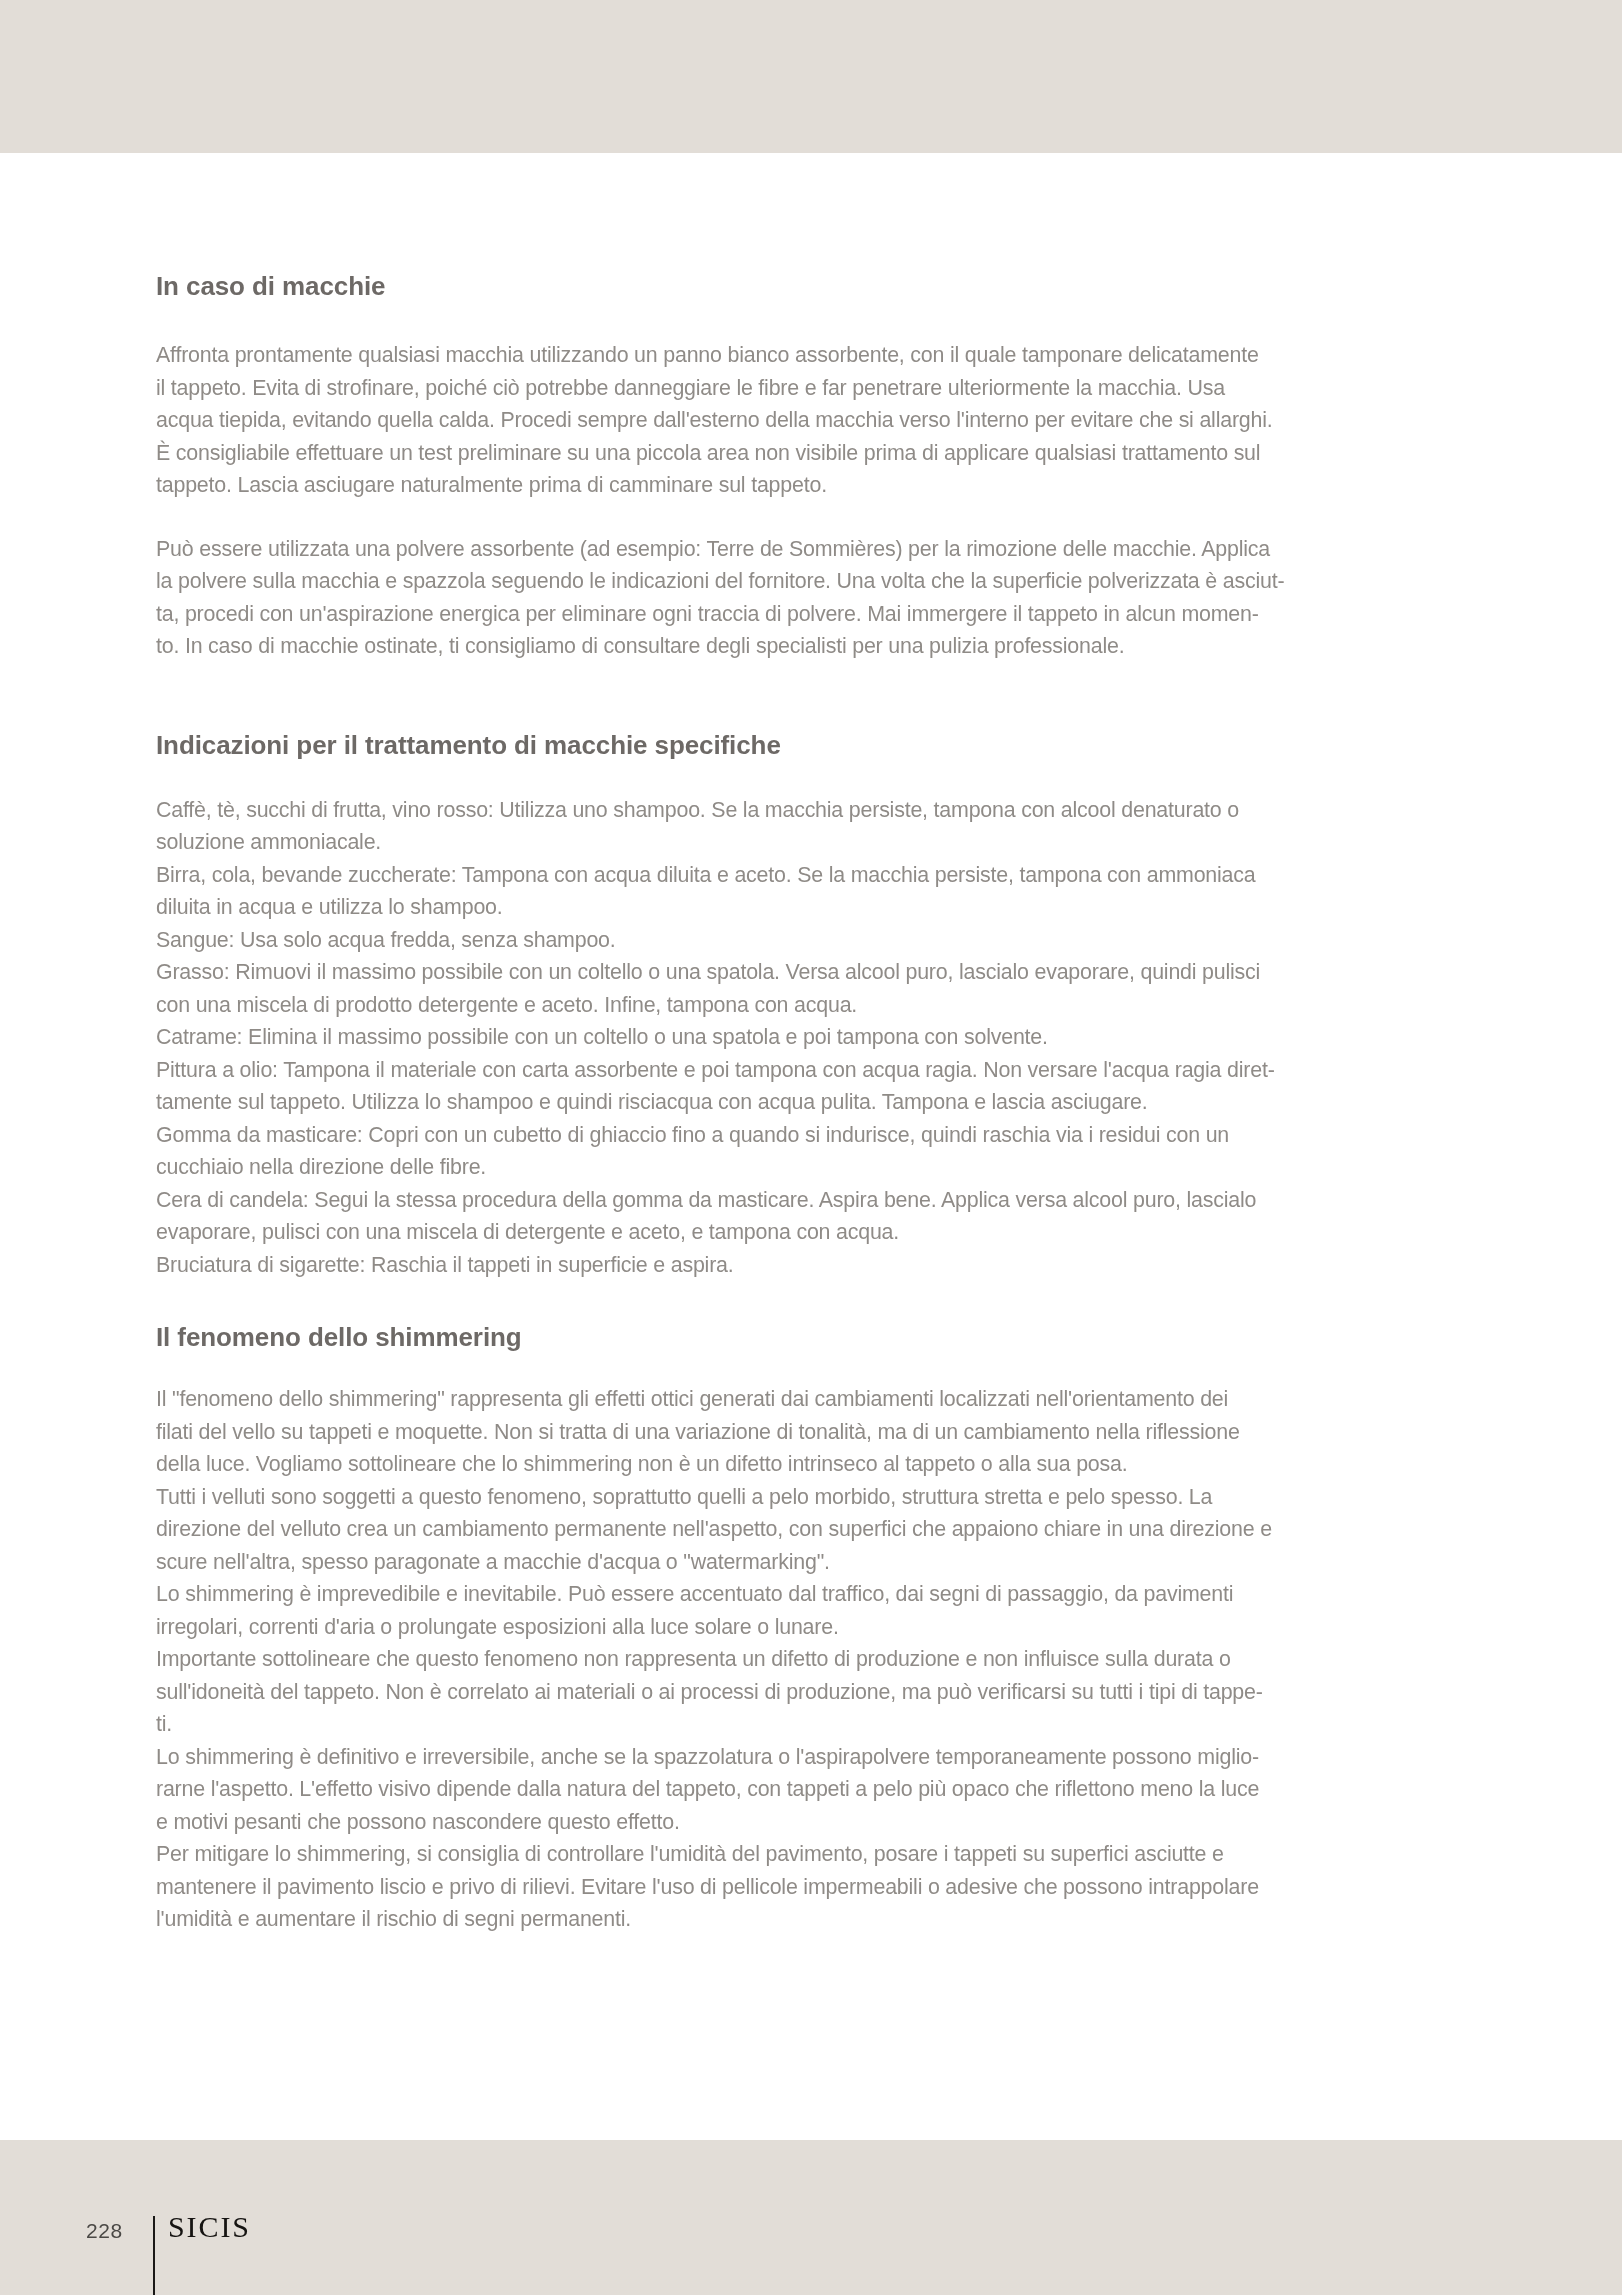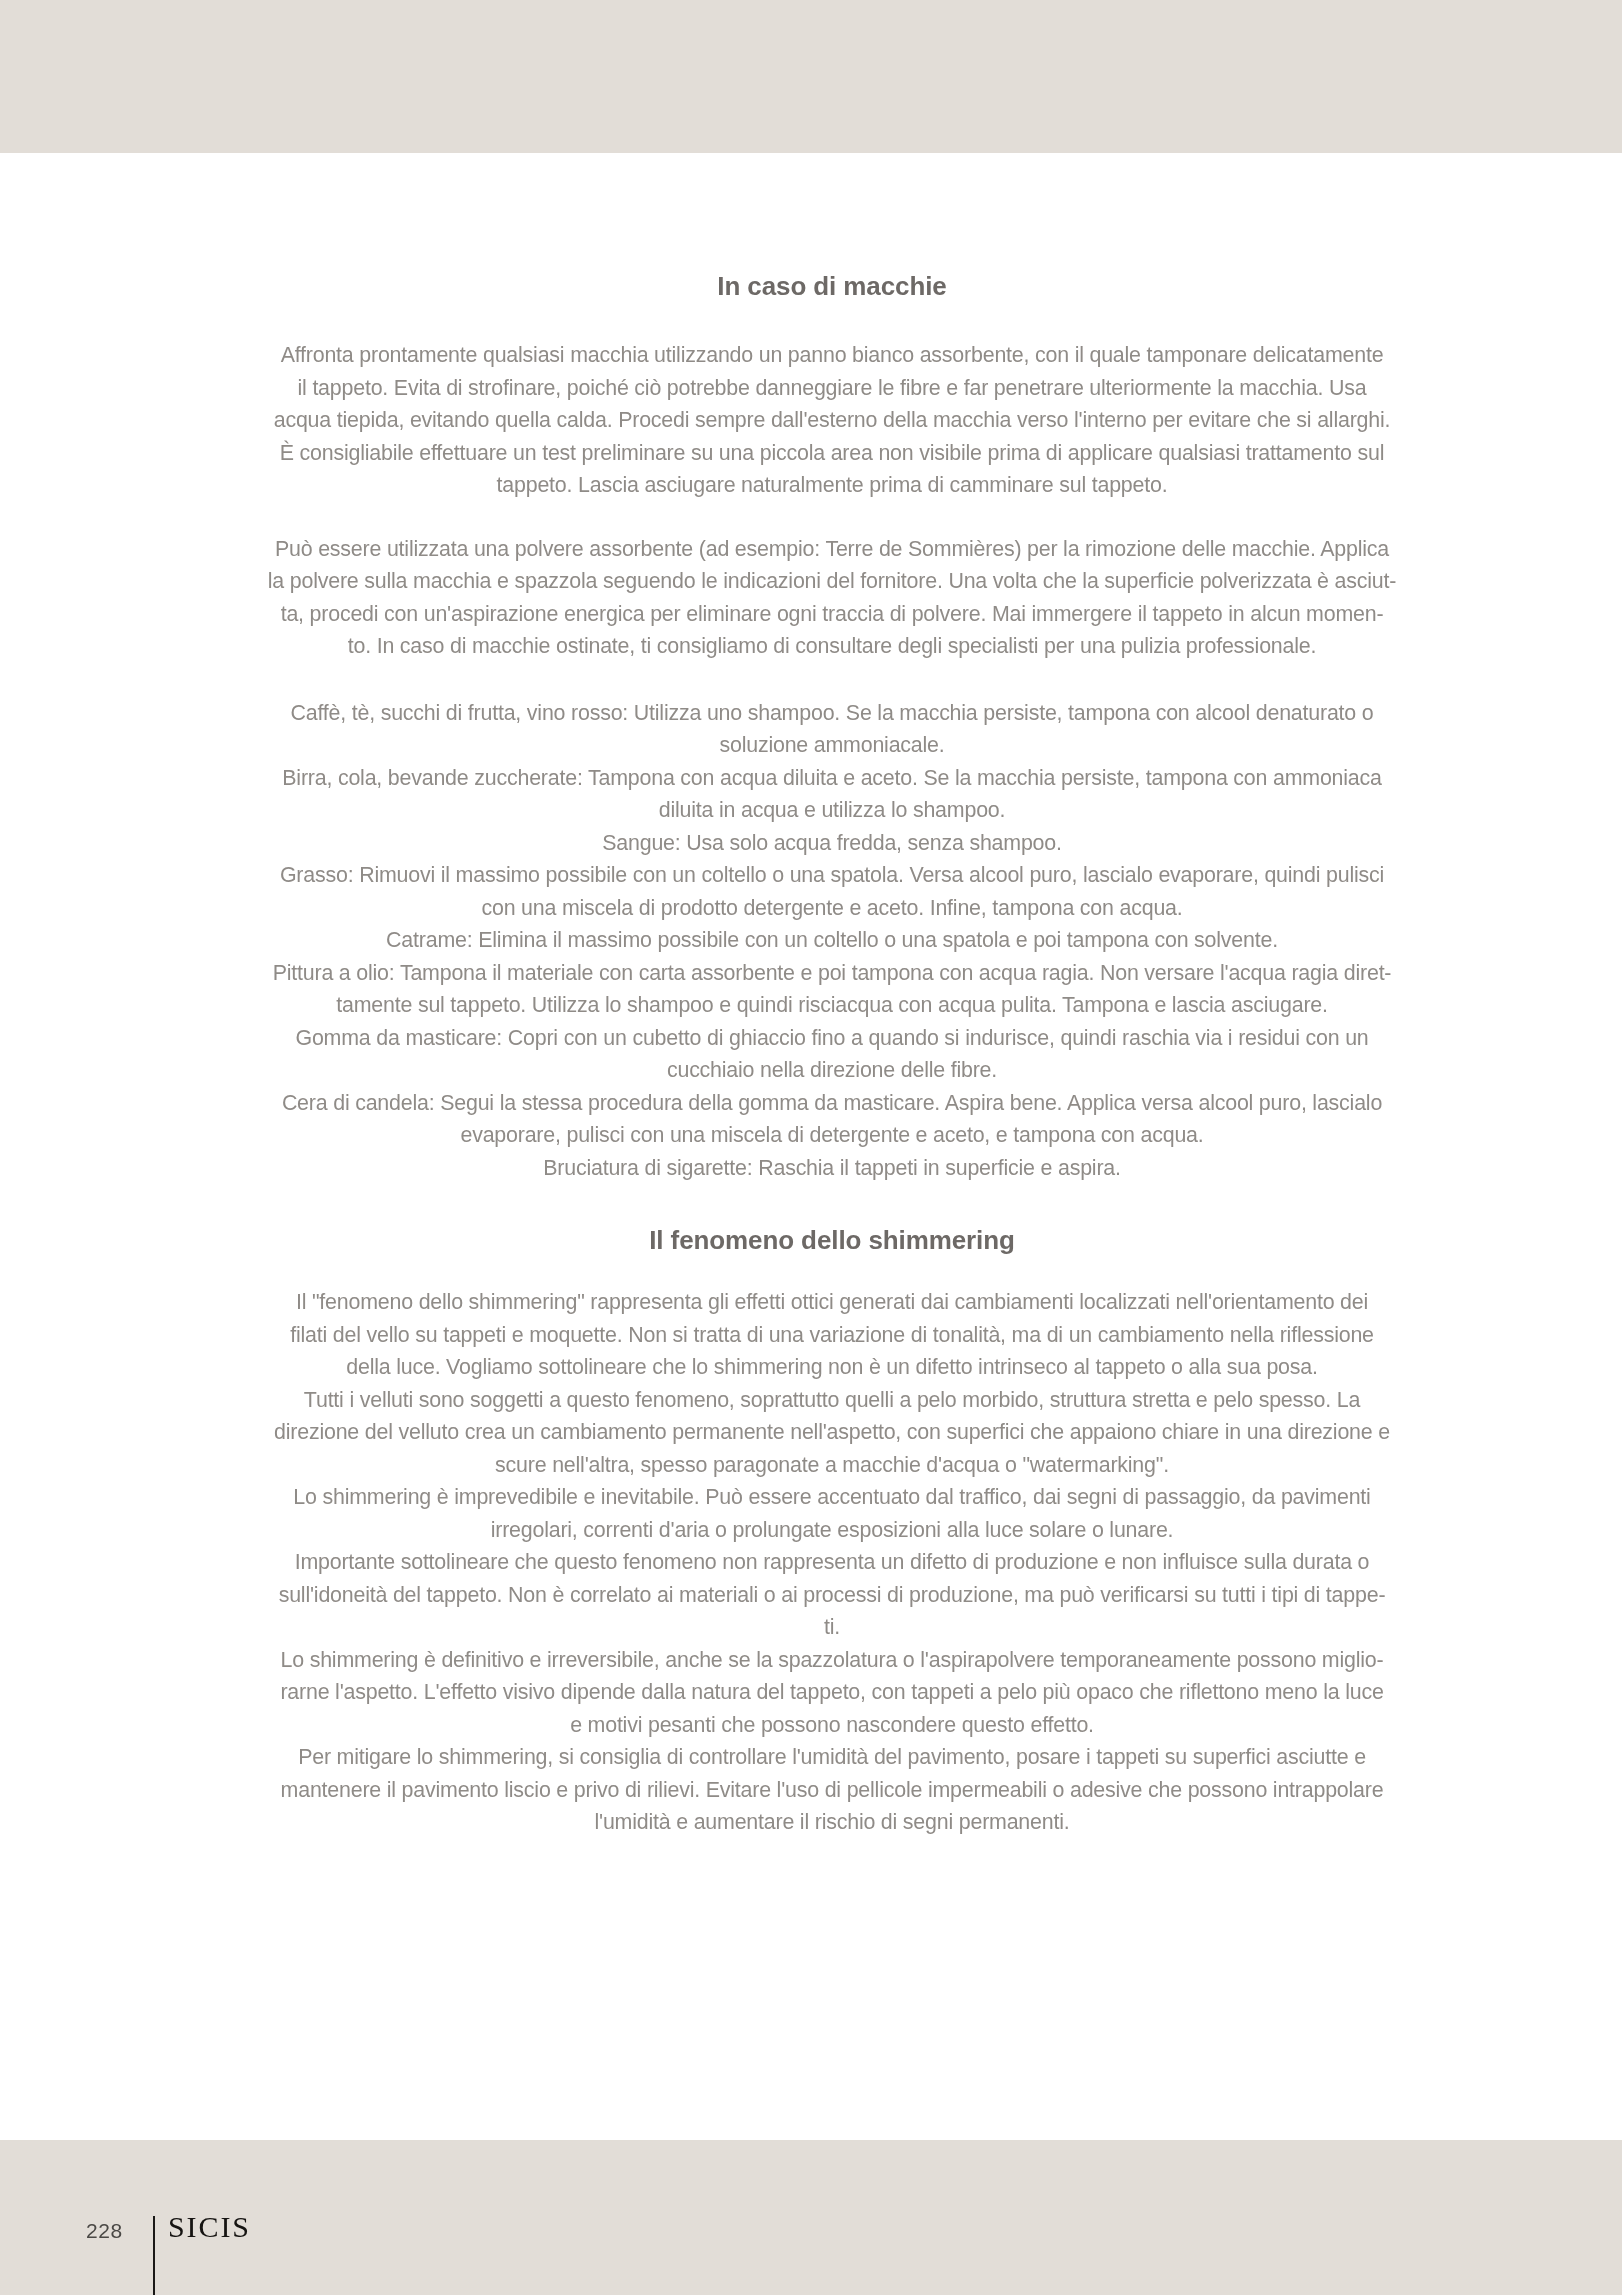--- a/index.html
+++ b/index.html
@@ -7,21 +7,20 @@
   body {
     background: #ffffff;
     font-family: "Liberation Sans", sans-serif;
     overflow: hidden;
   }
   .page {
     position: relative;
     width: 1623px;
     height: 2295px;
     background: #ffffff;
-    text-align: center;
   }
   .band {
     position: absolute;
     left: 0;
     width: 1623px;
     background: #e2ddd7;
   }
   .band-top { top: 0; height: 153px; }
   .band-bottom { top: 2140px; height: 155px; }
 
@@ -95,20 +94,21 @@
 il tappeto. Evita di strofinare, poiché ciò potrebbe danneggiare le fibre e far penetrare ulteriormente la macchia. Usa
 acqua tiepida, evitando quella calda. Procedi sempre dall'esterno della macchia verso l'interno per evitare che si allarghi.
 È consigliabile effettuare un test preliminare su una piccola area non visibile prima di applicare qualsiasi trattamento sul
 tappeto. Lascia asciugare naturalmente prima di camminare sul tappeto.</p>
 
     <p class="body-par" id="par-stains-2">Può essere utilizzata una polvere assorbente (ad esempio: Terre de Sommières) per la rimozione delle macchie. Applica
 la polvere sulla macchia e spazzola seguendo le indicazioni del fornitore. Una volta che la superficie polverizzata è asciut-
 ta, procedi con un'aspirazione energica per eliminare ogni traccia di polvere. Mai immergere il tappeto in alcun momen-
 to. In caso di macchie ostinate, ti consigliamo di consultare degli specialisti per una pulizia professionale.</p>
 
+    <h2 class="sec-heading" id="heading-specific">Indicazioni per il trattamento di macchie specifiche</h2>
 
     <div id="list-specific">
       <p class="body-par">Caffè, tè, succhi di frutta, vino rosso: Utilizza uno shampoo. Se la macchia persiste, tampona con alcool denaturato o
 soluzione ammoniacale.</p>
       <p class="body-par">Birra, cola, bevande zuccherate: Tampona con acqua diluita e aceto. Se la macchia persiste, tampona con ammoniaca
 diluita in acqua e utilizza lo shampoo.</p>
       <p class="body-par">Sangue: Usa solo acqua fredda, senza shampoo.</p>
       <p class="body-par">Grasso: Rimuovi il massimo possibile con un coltello o una spatola. Versa alcool puro, lascialo evaporare, quindi pulisci
 con una miscela di prodotto detergente e aceto. Infine, tampona con acqua.</p>
       <p class="body-par">Catrame: Elimina il massimo possibile con un coltello o una spatola e poi tampona con solvente.</p>

